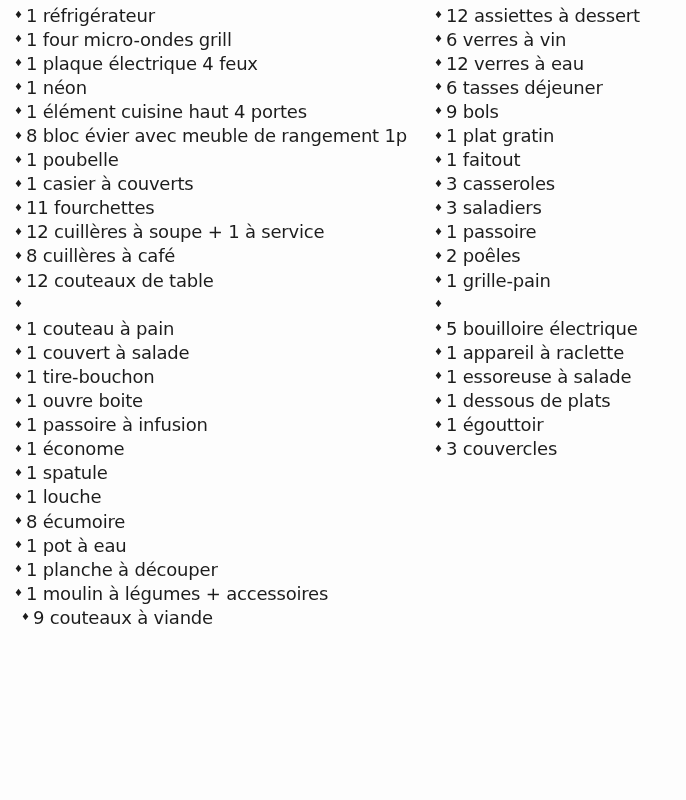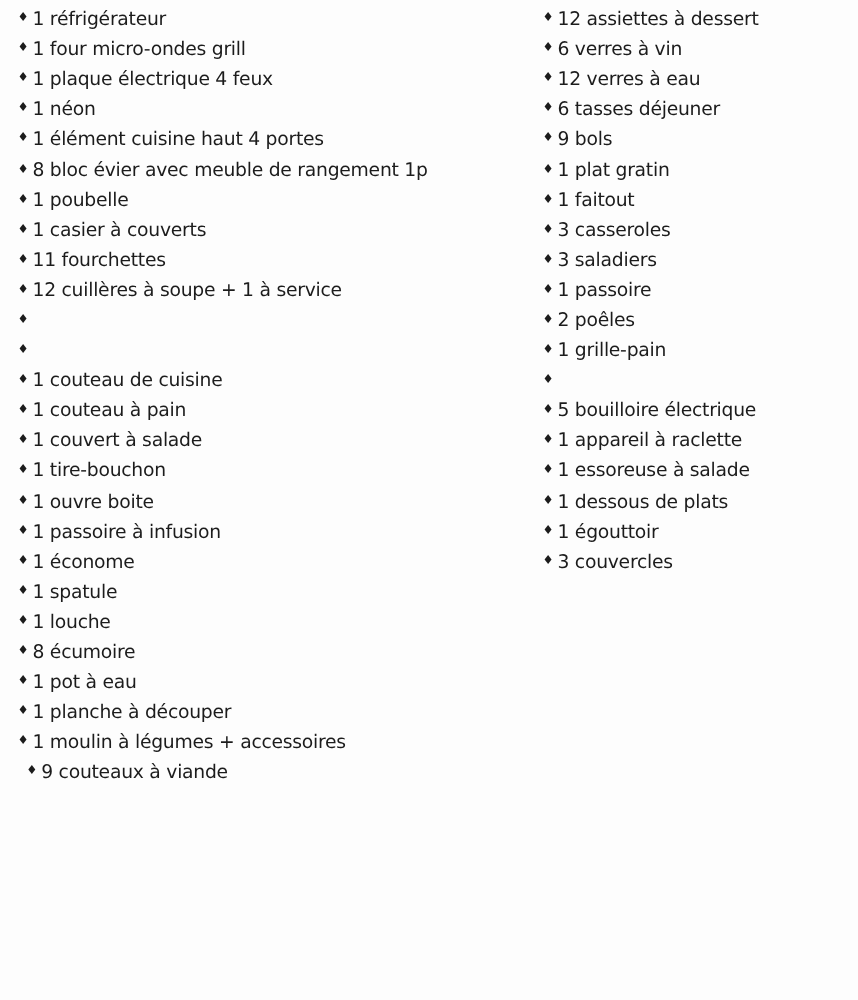--- a/index.html
+++ b/index.html
@@ -28,21 +28,21 @@
     white-space: nowrap;
   }
   .row.indent { padding-left: 7px; }
   .bullet {
     font-size: 10px;
     line-height: 1;
     margin-right: 3px;
     flex: 0 0 auto;
   }
   .txt {
-    font-size: 15px;
+    font-size: 18px;
     letter-spacing: -0.2px;
   }
 </style>
 </head>
 <body>
 
 <div class="page">
   <div class="column column-left">
       <div class="row">
         <span class="bullet">♦</span>
@@ -79,27 +79,28 @@
       <div class="row">
         <span class="bullet">♦</span>
         <span class="txt">11 fourchettes</span>
       </div>
       <div class="row">
         <span class="bullet">♦</span>
         <span class="txt">12 cuillères à soupe + 1 à service</span>
       </div>
       <div class="row">
         <span class="bullet">♦</span>
-      </div>
-      <div class="row">
-        <span class="bullet">♦</span>
-      </div>
-      <div class="row">
-        <span class="bullet">♦</span>
-        <span class="txt">1 couteau de cuisine</span>
+        <span class="txt">8 cuillères à café</span>
+      </div>
+      <div class="row">
+        <span class="bullet">♦</span>
+        <span class="txt">12 couteaux de table</span>
+      </div>
+      <div class="row">
+        <span class="bullet">♦</span>
       </div>
       <div class="row">
         <span class="bullet">♦</span>
         <span class="txt">1 couteau à pain</span>
       </div>
       <div class="row">
         <span class="bullet">♦</span>
         <span class="txt">1 couvert à salade</span>
       </div>
       <div class="row">

